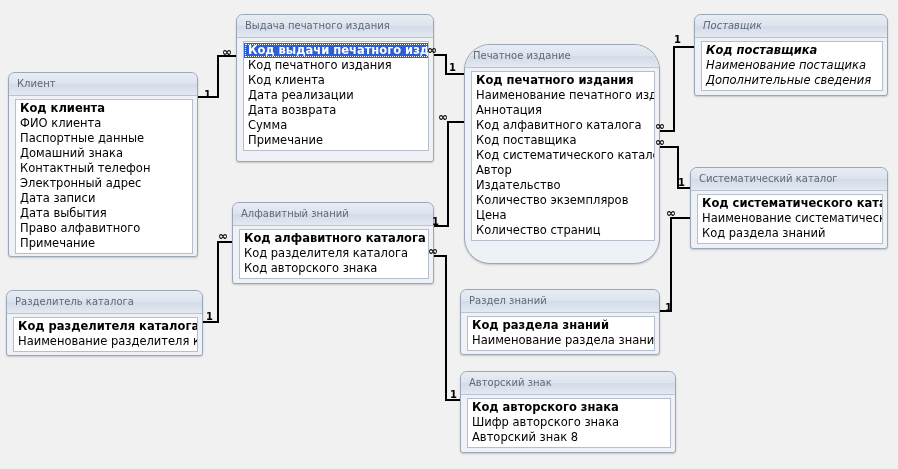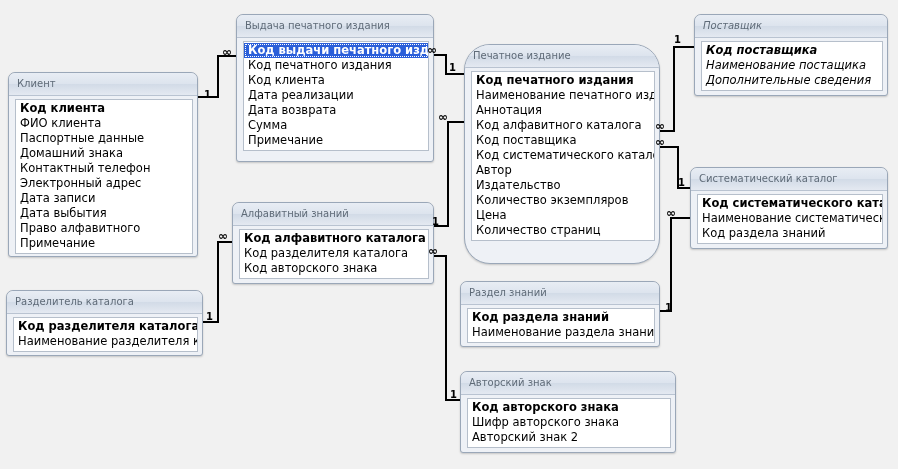--- a/index.html
+++ b/index.html
@@ -142,33 +142,33 @@
         <div class="fld">Код авторского знака</div>
       </div>
     </div>
     <div class="table-box" style="left: 6px; top: 290px; width: 197px; height: 66px;">
       <div class="tbl-title">Разделитель каталога</div>
       <div class="tbl-fields">
         <div class="fld pk">Код разделителя каталога</div>
         <div class="fld">Наименование разделителя катал</div>
       </div>
     </div>
-    <div class="table-box" style="left: 460px; top: 281px; width: 200px; height: 66px;">
+    <div class="table-box" style="left: 460px; top: 289px; width: 200px; height: 66px;">
       <div class="tbl-title">Раздел знаний</div>
       <div class="tbl-fields">
         <div class="fld pk">Код раздела знаний</div>
         <div class="fld">Наименование раздела знаний</div>
       </div>
     </div>
     <div class="table-box" style="left: 460px; top: 371px; width: 216px; height: 82px;">
       <div class="tbl-title">Авторский знак</div>
       <div class="tbl-fields">
         <div class="fld pk">Код авторского знака</div>
         <div class="fld">Шифр авторского знака</div>
-        <div class="fld">Авторский знак 2</div>
+        <div class="fld">Авторский знак 8</div>
       </div>
     </div>
     <div class="card" style="left: 204px; top: 90px;">1</div>
     <div class="card inf" style="left: 222px; top: 47px;">∞</div>
     <div class="card inf" style="left: 427px; top: 45px;">∞</div>
     <div class="card" style="left: 449px; top: 63px;">1</div>
     <div class="card inf" style="left: 438px; top: 112px;">∞</div>
     <div class="card" style="left: 432px; top: 217px;">1</div>
     <div class="card inf" style="left: 218px; top: 231px;">∞</div>
     <div class="card" style="left: 206px; top: 312px;">1</div>

